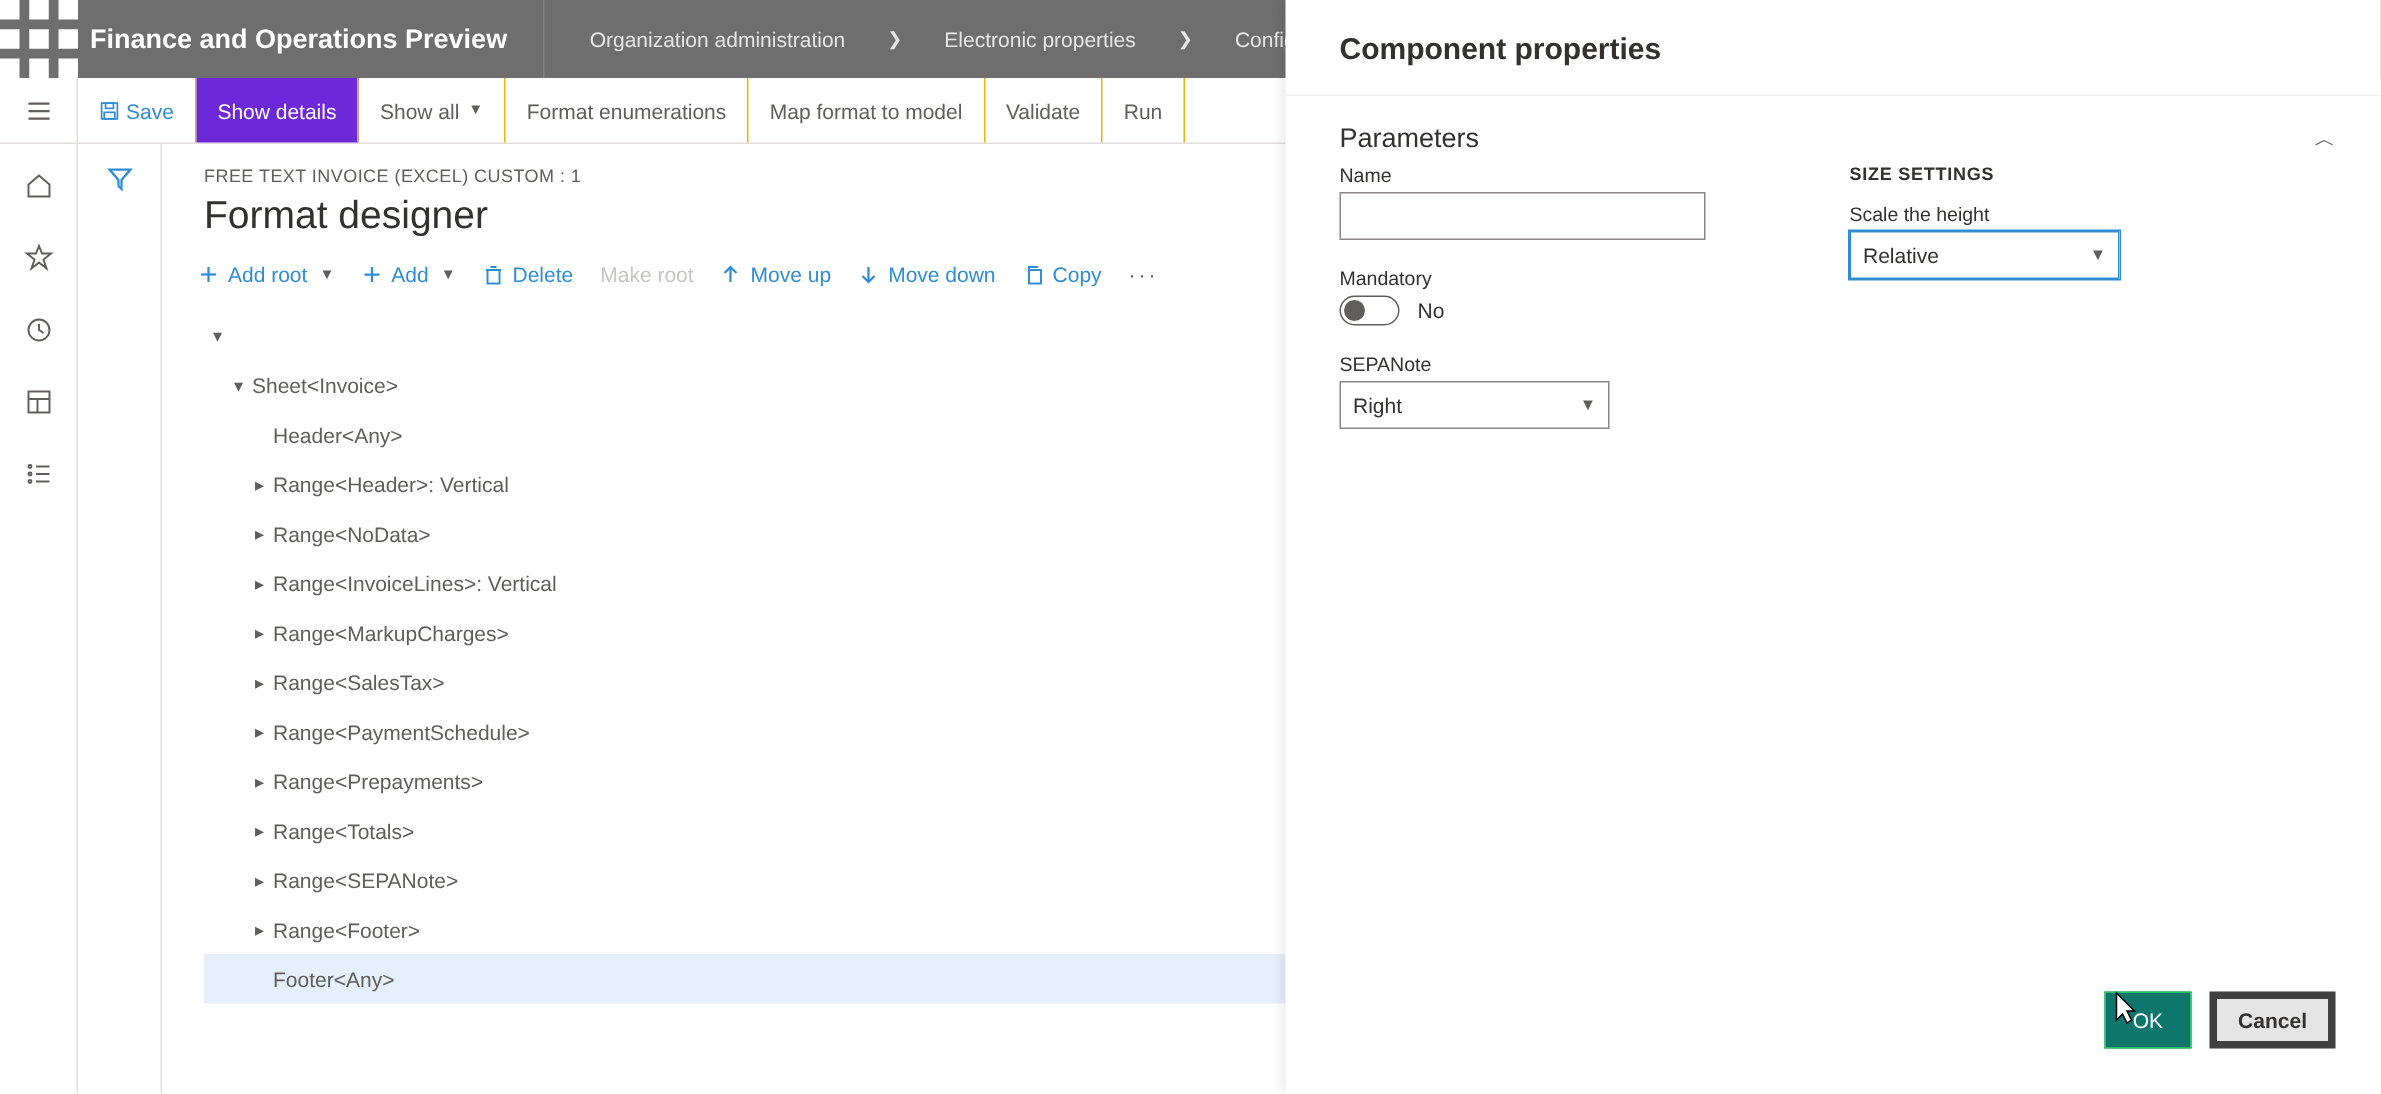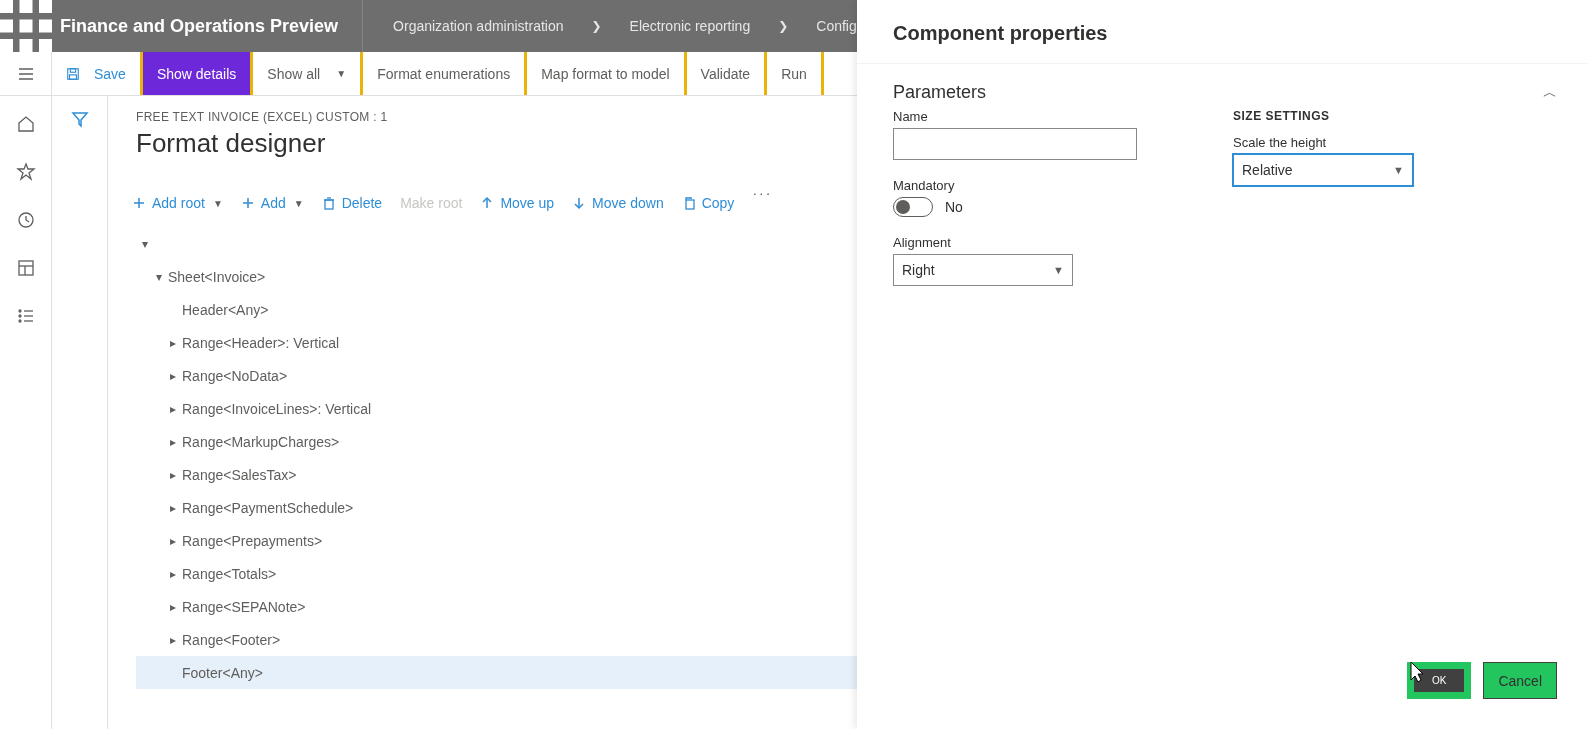--- a/index.html
+++ b/index.html
@@ -14,42 +14,42 @@
 .titlebar .app-title { font-size: 18px; font-weight: 600; padding: 0 24px 0 8px; white-space: nowrap; }
 .titlebar .sep { width: 1px; height: 52px; background: rgba(255,255,255,0.15); }
 .titlebar .breadcrumbs { display: flex; align-items: center; gap: 28px; padding-left: 30px; color: #e6e6e6; font-size: 14px; overflow: hidden; white-space: nowrap; }
 .titlebar .crumb { cursor: pointer; }
 .titlebar .chev { color: #e6e6e6; font-size: 12px; }
 .titlebar .help { position: absolute; right: 12px; top: 0; height: 52px; width: 40px; display:flex; align-items:center; justify-content:center; color:#fff; font-size:16px; cursor:pointer; }
 
 
 .cmdbar { height: 44px; border-bottom: 1px solid #e1dfdd; display: flex; align-items: stretch; }
 .nav-rail-top { width: 52px; display: flex; align-items: center; justify-content: center; border-right: 1px solid #e1dfdd; }
-.cmdbar .btn { display: flex; align-items: center; padding: 0 14px; gap: 14px; cursor: pointer; font-size: 14px; color: #605e5c; border-right: 3px solid #eab308; }
+.cmdbar .btn { display: flex; align-items: center; padding: 0 14px; gap: 4px; cursor: pointer; font-size: 14px; color: #605e5c; border-right: 1px solid #eab308; }
 .cmdbar .btn.active { background: #6d28d9; color: #fff; }
 .cmdbar .btn.save { color: #2f8dd6; }
 .cmdbar .btn .icon-svg { width:14px; height:14px; }
 .cmdbar .chev-small { font-size: 10px; margin-left: 2px; color: #605e5c; }
 
 
 .body { flex: 1; display: flex; min-height: 0; }
 .nav-rail { width: 52px; border-right: 1px solid #e1dfdd; display: flex; flex-direction: column; align-items: center; padding-top: 16px; gap: 24px; }
 .nav-rail .nav-item { width: 24px; height: 24px; display:flex; align-items:center; justify-content:center; color: #605e5c; cursor:pointer; }
 .nav-rail svg { width: 20px; height: 20px; }
 
 .side-col { width: 56px; border-right: 1px solid #e1dfdd; display:flex; justify-content:center; padding-top: 14px; }
 .side-col .filter-icon { color: #2f8dd6; cursor:pointer; }
 
 .main { flex:1; display:flex; flex-direction:column; min-width:0; }
 .main-header { padding: 14px 24px 8px 28px; }
 .context-path { font-size: 12px; color: #605e5c; letter-spacing: .3px; margin-bottom: 4px; }
 .page-title { font-size: 26px; color: #323130; font-weight: 400; }
 
 .toolbar { display:flex; align-items:center; gap: 18px; padding: 8px 24px 12px 24px; }
-.toolbar .tbtn { display:flex; align-items:center; gap:6px; color: #2f8dd6; cursor:pointer; font-size:14px;margin-top:20px; }
+.toolbar .tbtn { display:flex; align-items:center; gap:6px; color: #2f8dd6; cursor:pointer; font-size:14px; }
 .toolbar .tbtn.disabled { color: #c8c6c4; cursor: default; }
 .toolbar .tbtn .tchev { font-size:10px; color:#605e5c; margin-left:2px; }
 .toolbar .more { color:#605e5c; letter-spacing:2px; cursor:pointer; }
 .toolbar svg { width:14px; height:14px; }
 
 .tree { padding: 4px 0 20px 28px; overflow:auto; }
 .tree-row { display:flex; align-items:center; height: 33px; font-size:14px; color:#605e5c; cursor:pointer; }
 .tree-row .gutter { display:inline-flex; width:18px; justify-content:center; color:#605e5c; }
 .tree-row.selected { background: #e6f0fa; }
 .tree-row .text { white-space: nowrap; }
@@ -76,22 +76,22 @@
 .text-input.num { width: 120px; text-align: right; }
 .select { width: 180px; height: 32px; border:1px solid #8a8886; display:flex; align-items:center; justify-content:space-between; padding: 0 8px; font-size:14px; cursor:pointer; }
 .select.focused { border:1px solid #2f8dd6; box-shadow: 0 0 0 1px #2f8dd6; }
 .select .sel-chev { font-size:11px; color:#605e5c; }
 .toggle { display:flex; align-items:center; gap:12px; }
 .toggle-switch { width: 40px; height:20px; border:1px solid #605e5c; border-radius: 10px; position:relative; cursor:pointer; background:#fff; }
 .toggle-switch::after { content:""; position:absolute; left:2px; top:2px; width:14px; height:14px; border-radius:50%; background:#605e5c; }
 .toggle-label { font-size:14px; color:#323130; }
 
 .panel-footer { margin-top:auto; padding: 18px 30px 30px 36px; display:flex; justify-content:flex-end; gap:12px; }
-.btn-primary { background:#404040; color:#fff; border:7px solid #22c55e; padding: 6px 18px; font-size:10px; cursor:pointer; }
-.btn-secondary { background:#22c55e; color:#323130; border:1px solid #404040; padding: 6px 14px; font-size:14px; cursor:pointer; }
+.btn-primary { background:#0f766e; color:#fff; border:1px solid #22c55e; padding: 6px 18px; font-size:14px; cursor:pointer; }
+.btn-secondary { background:#e5e5e5; color:#323130; border:5px solid #404040; padding: 6px 14px; font-size:14px; cursor:pointer;font-weight:bold; }
 
 .cursor-img { position:absolute; right: 160px; bottom: 40px; pointer-events:none; }
 
 .hamburger-icon svg { width:18px; height:18px; }
 </style>
 </head>
 <body>
 
 <div class="app">
 
@@ -107,21 +107,21 @@
           <rect x="0" y="12" width="4" height="4"></rect>
           <rect x="6" y="12" width="4" height="4"></rect>
           <rect x="12" y="12" width="4" height="4"></rect>
         </svg>
     </div>
     <div class="app-title">Finance and Operations Preview</div>
     <div class="sep"></div>
     <div class="breadcrumbs">
       <span class="crumb">Organization administration</span>
       <span class="chev">❯</span>
-      <span class="crumb">Electronic reporting</span>
+      <span class="crumb">Electronic properties</span>
       <span class="chev">❯</span>
       <span class="crumb">Configurations</span>
     </div>
     <div class="help">?</div>
   </div>
 
   <div class="cmdbar">
     <div class="nav-rail-top hamburger-icon">
       <svg viewBox="0 0 18 18" stroke="#605e5c" stroke-width="1.5">
           <line x1="2" y1="4" x2="16" y2="4"></line>
@@ -336,21 +336,21 @@
             <input class="text-input" type="text" value="" style="">
           </div>
           <div>
             <div class="field-label">Mandatory</div>
             <div class="toggle">
               <div class="toggle-switch"></div>
               <div class="toggle-label">No</div>
             </div>
           </div>
           <div>
-            <div class="field-label">Alignment</div>
+            <div class="field-label">SEPANote</div>
             <div class="select">
               <span>Right</span>
               <span class="sel-chev">▼</span>
             </div>
           </div>
         </div>
         <div class="col col2">
           <div class="field-label caps">SIZE SETTINGS</div>
           <div style="margin-top:-10px;">
             <div class="field-label">Scale the height</div>

